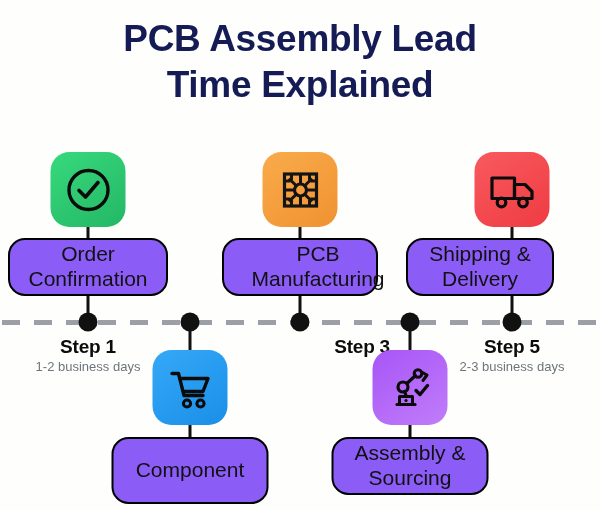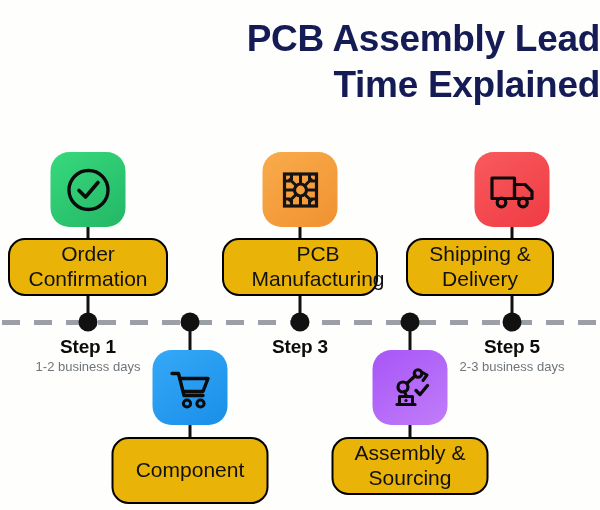--- a/index.html
+++ b/index.html
@@ -18,21 +18,21 @@
     width: 600px;
     height: 510px;
   }
 
   
   #title {
     position: absolute;
     left: 0;
     top: 16px;
     width: 600px;
-    text-align: right;
+    text-align: center;
     color: #141b55;
     font-size: 37px;
     font-weight: bold;
     line-height: 1.25;
     letter-spacing: -0.3px;
   }
   #title .tline { display: block; }
 
   
   #timeline {
@@ -77,21 +77,21 @@
   }
   .tile svg { display: block; }
 
   
   .card {
     position: absolute;
     transform: translateX(-50%);
     box-sizing: border-box;
     border: 2.5px solid #000000;
     border-radius: 17px;
-    background: #eab308;
+    background: #8b5cf6;
     display: flex;
     align-items: center;
     justify-content: center;
     text-align: center;
     color: #111111;
     font-size: 21px;
     line-height: 1.18;
     padding: 4px 8px;
   }
   .card .ctxt { display: block; }
@@ -194,21 +194,21 @@
       </svg>
     </span>
   </div>
   <div class="card" style="left:300px; top:238px; width:156px; height:58px;padding-left:44px;">
     <span>
       <span class="ctxt">PCB</span>
       <span class="ctxt">Manufacturing</span>
     </span>
   </div>
   <div class="node-dot" style="left:300px;"></div>
-  <div class="stepcap" style="left:300px; top:336px;">
+  <div class="stepcap" style="left:300px; top:336px;text-align:right;">
     <span class="stepname">Step 3</span>
   </div>
 
   <div class="stem" style="left:410px; top:322px; height:28px;"></div>
   <div class="tile" style="left:410px; top:350px; background:linear-gradient(145deg,#a855f7,#c07df9);">
     <span>
       <svg width="52" height="52" viewBox="0 0 52 52" fill="none">
         <path d="M12.5 42.5 H30.5" stroke="#0b0b0b" stroke-width="3.2" stroke-linecap="round"></path>
         <rect x="15" y="34.5" width="13" height="8" stroke="#0b0b0b" stroke-width="3" stroke-linejoin="round"></rect>
         <circle cx="21.5" cy="38.5" r="1.6" fill="#0b0b0b"></circle>

